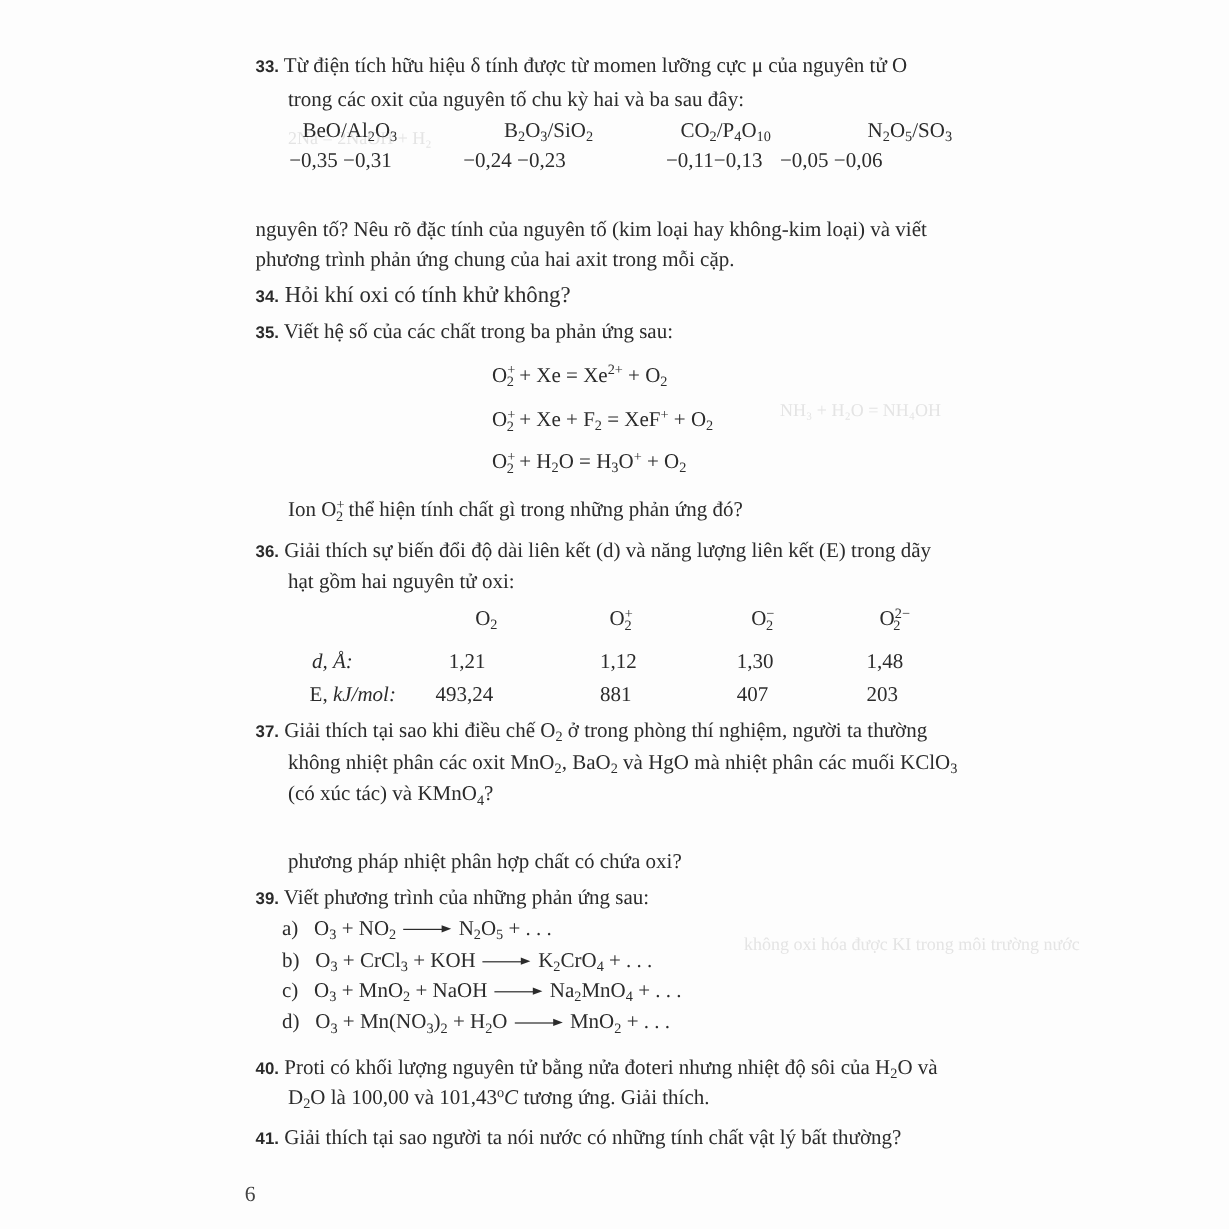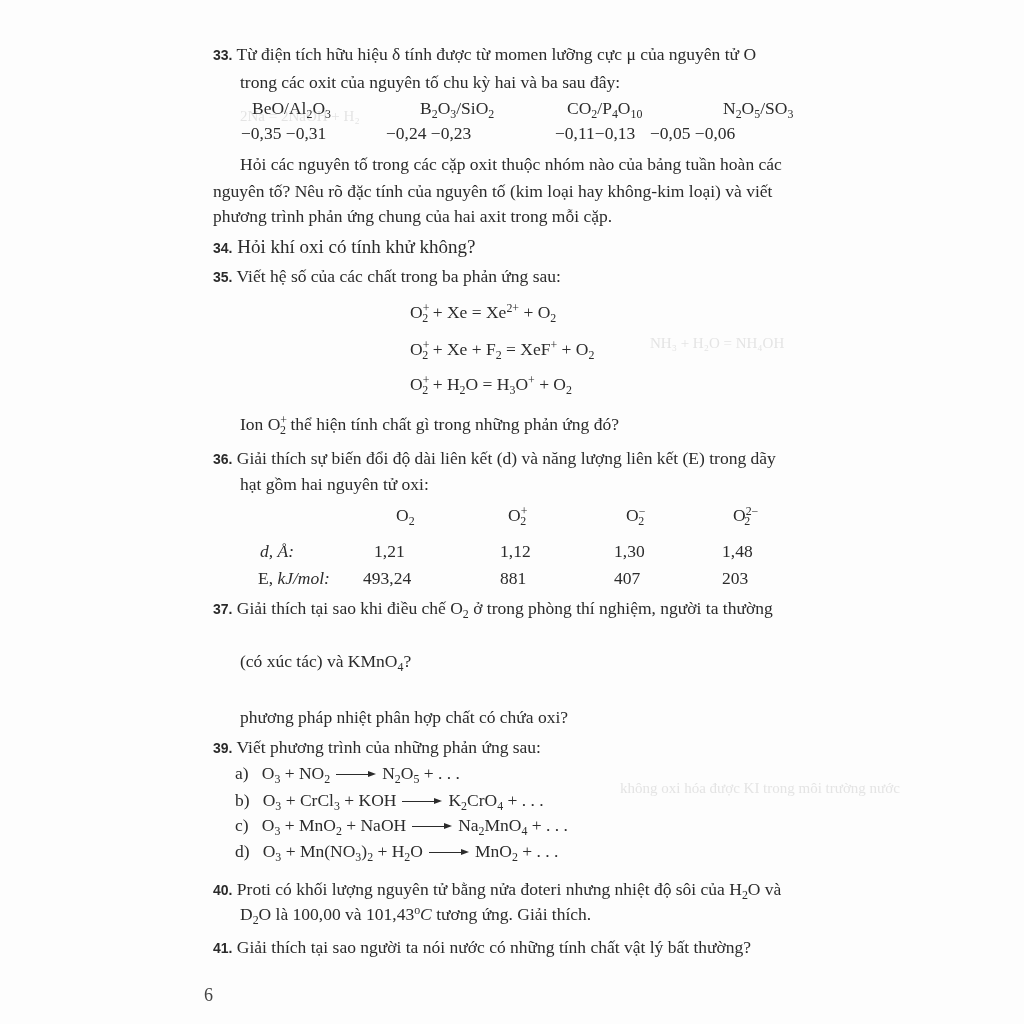--- a/index.html
+++ b/index.html
@@ -45,21 +45,20 @@
   <div class="col" style="left:252px;top:98px;"><span>BeO/Al</span><sub>2</sub>O<sub>3</sub></div>
   <div class="col" style="left:420px;top:98px;"><span>B</span><sub>2</sub>O<sub>3</sub>/SiO<sub>2</sub></div>
   <div class="col" style="left:567px;top:98px;"><span>CO</span><sub>2</sub>/P<sub>4</sub>O<sub>10</sub></div>
   <div class="col" style="left:723px;top:98px;"><span>N</span><sub>2</sub>O<sub>5</sub>/SO<sub>3</sub></div>
 
   <div class="col" style="left:241px;top:123px;">−0,35 −0,31</div>
   <div class="col" style="left:386px;top:123px;">−0,24 −0,23</div>
   <div class="col" style="left:555px;top:123px;">−0,11−0,13</div>
   <div class="col" style="left:650px;top:123px;">−0,05 −0,06</div>
 
-  <div class="txt" style="left:240px;top:153px;">Hỏi các nguyên tố trong các cặp oxit thuộc nhóm nào của bảng tuần hoàn các</div>
   <div class="txt" style="left:213px;top:180px;">nguyên tố? Nêu rõ đặc tính của nguyên tố (kim loại hay không-kim loại) và viết</div>
   <div class="txt" style="left:213px;top:205px;">phương trình phản ứng chung của hai axit trong mỗi cặp.</div>
 
   <div class="txt q34" style="left:213px;top:236px;">
     <span class="num">34.</span>
     <span>Hỏi khí oxi có tính khử không?</span>
   </div>
 
   <div class="txt" style="left:213px;top:265px;">
     <span class="num">35.</span>
@@ -93,20 +92,21 @@
   <div class="col" style="left:258px;top:568px;">E, <em>kJ/mol:</em></div>
   <div class="col" style="left:363px;top:568px;">493,24</div>
   <div class="col" style="left:500px;top:568px;">881</div>
   <div class="col" style="left:614px;top:568px;">407</div>
   <div class="col" style="left:722px;top:568px;">203</div>
 
   <div class="txt" style="left:213px;top:597px;">
     <span class="num">37.</span>
     <span>Giải thích tại sao khi điều chế O</span><sub>2</sub> <span>ở trong phòng thí nghiệm, người ta thường</span>
   </div>
+  <div class="txt" style="left:240px;top:624px;"><span>không nhiệt phân các oxit MnO</span><sub>2</sub>, BaO<sub>2</sub> và HgO mà nhiệt phân các muối KClO<sub>3</sub></div>
   <div class="txt" style="left:240px;top:650px;"><span>(có xúc tác) và KMnO</span><sub>4</sub>?</div>
 
   <div class="txt" style="left:240px;top:706px;">phương pháp nhiệt phân hợp chất có chứa oxi?</div>
 
   <div class="txt" style="left:213px;top:736px;">
     <span class="num">39.</span>
     <span>Viết phương trình của những phản ứng sau:</span>
   </div>
   <div class="txt" style="left:235px;top:762px;"><span>a)</span>&nbsp;&nbsp;&nbsp;O<sub>3</sub> + NO<sub>2</sub><span class="arrow"></span>N<sub>2</sub>O<sub>5</sub> + . . .</div>
   <div class="txt" style="left:235px;top:789px;"><span>b)</span>&nbsp;&nbsp;&nbsp;O<sub>3</sub> + CrCl<sub>3</sub> + KOH<span class="arrow"></span>K<sub>2</sub>CrO<sub>4</sub> + . . .</div>

